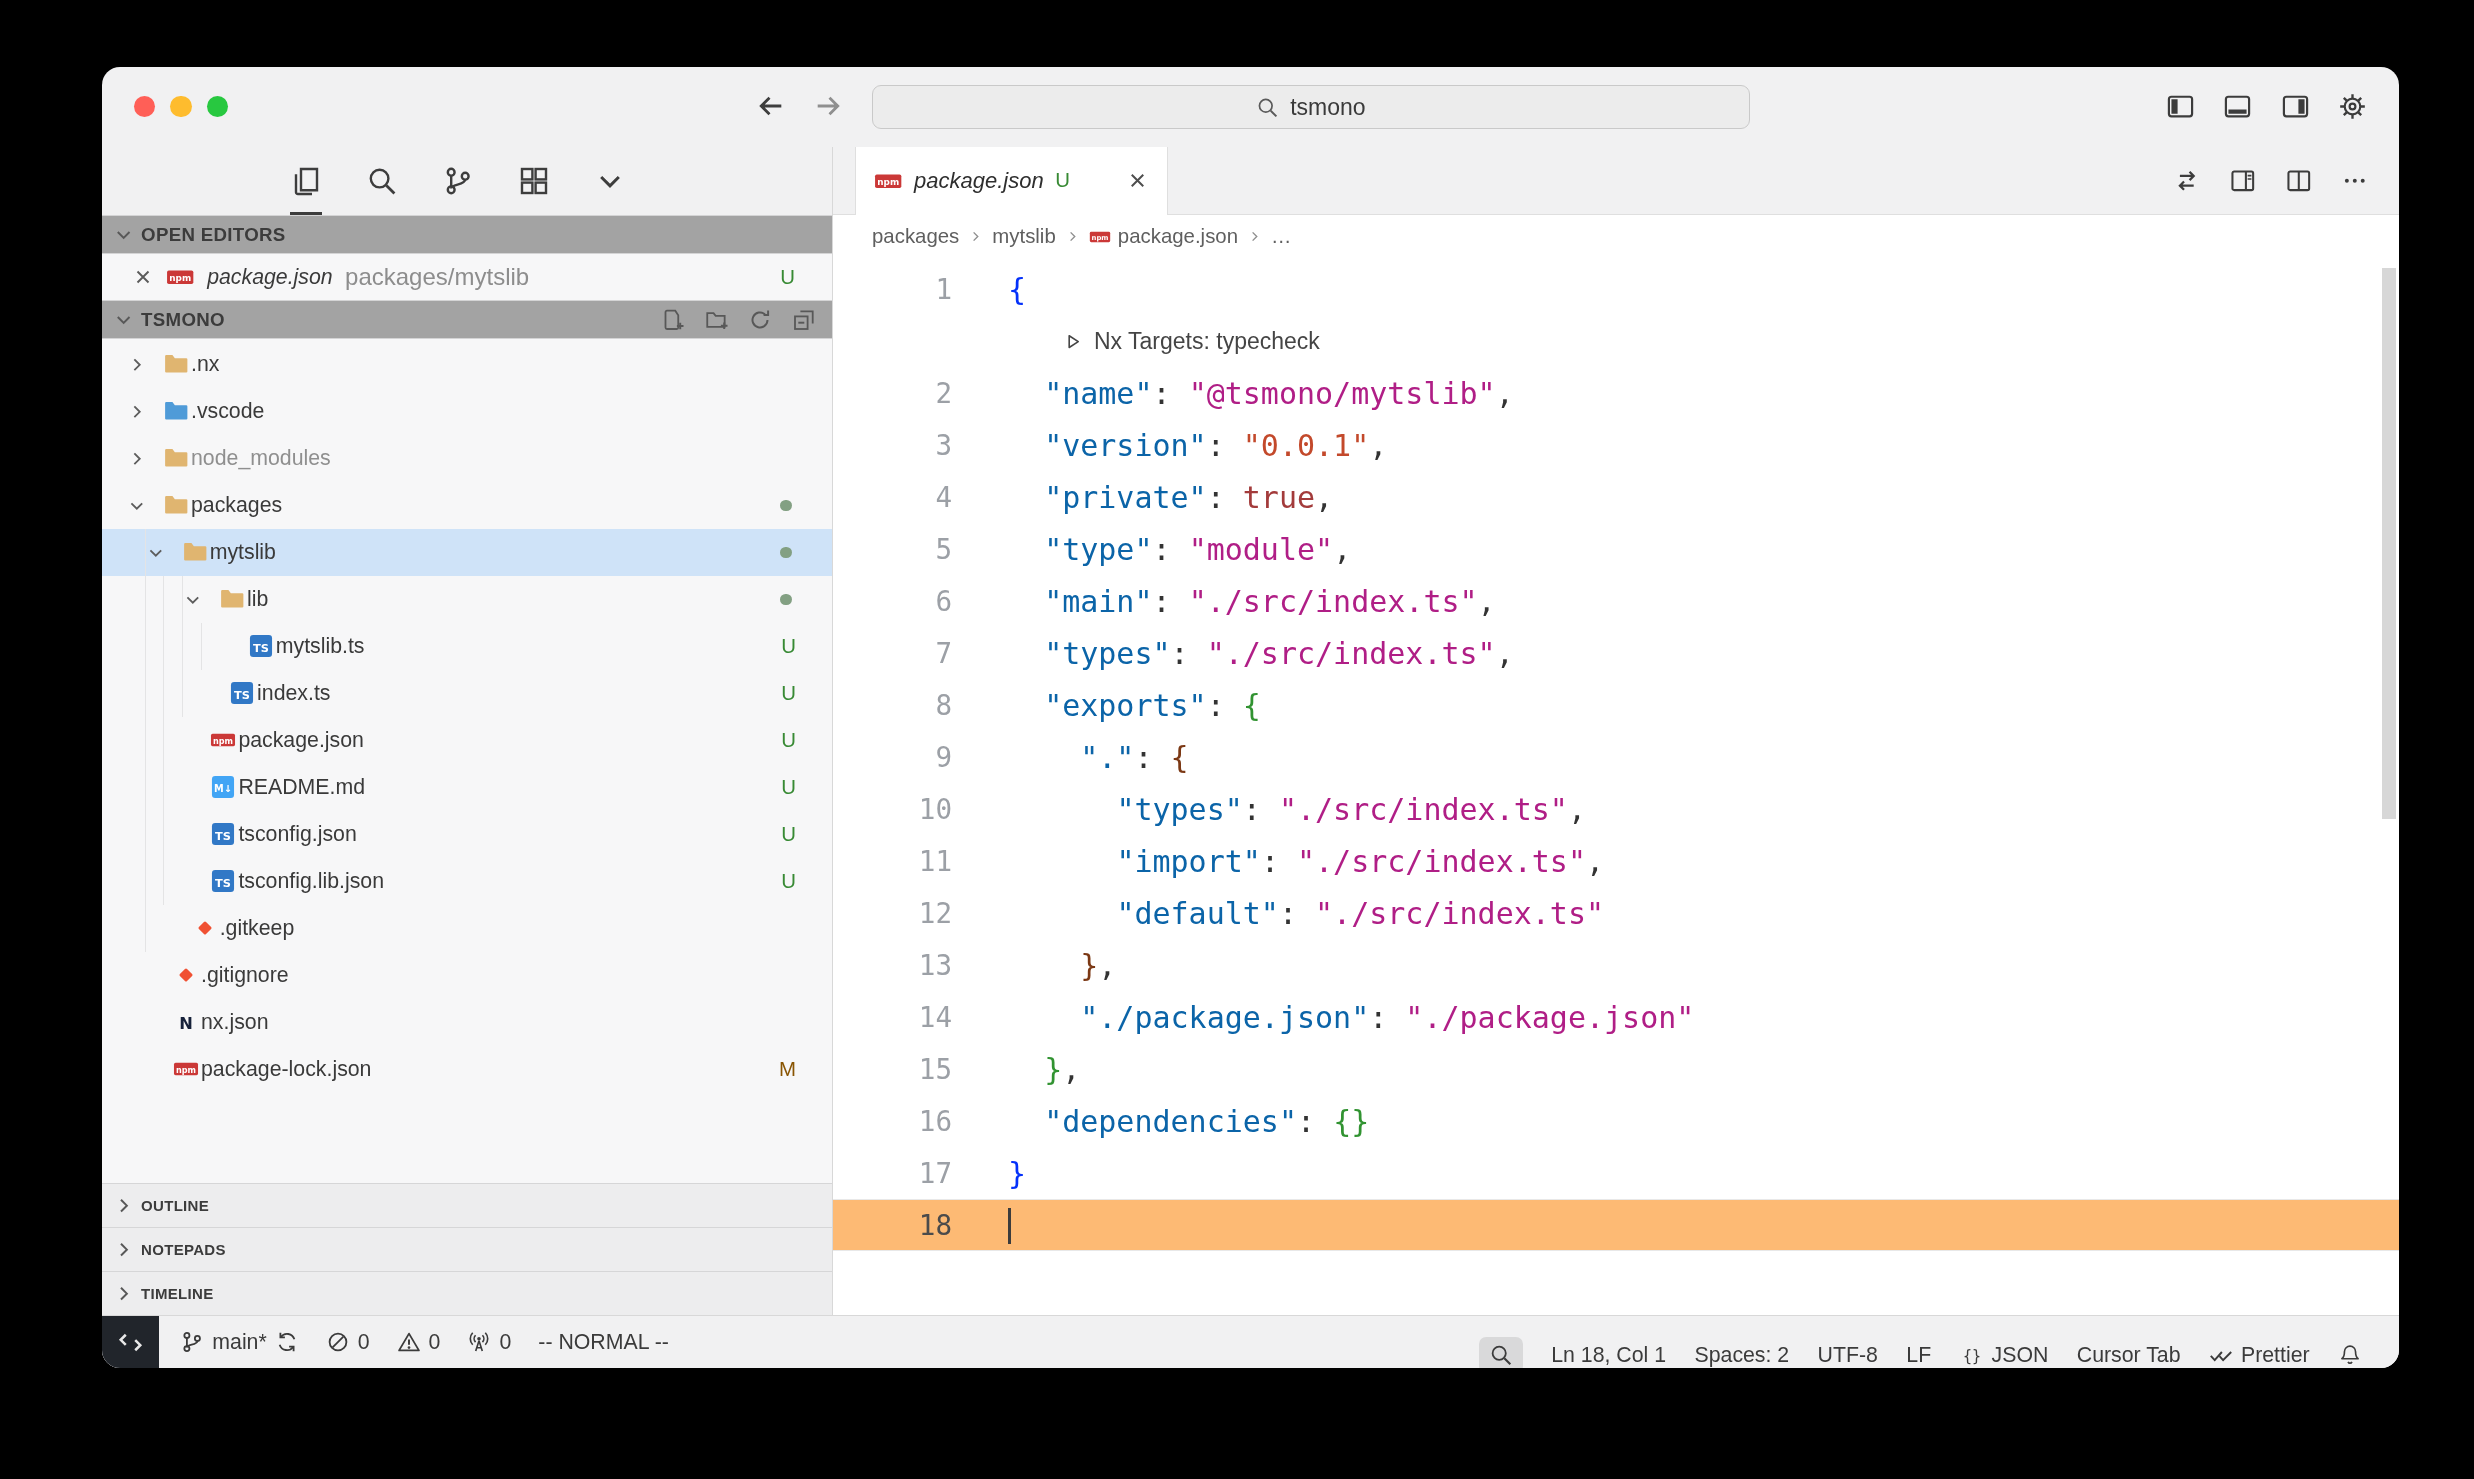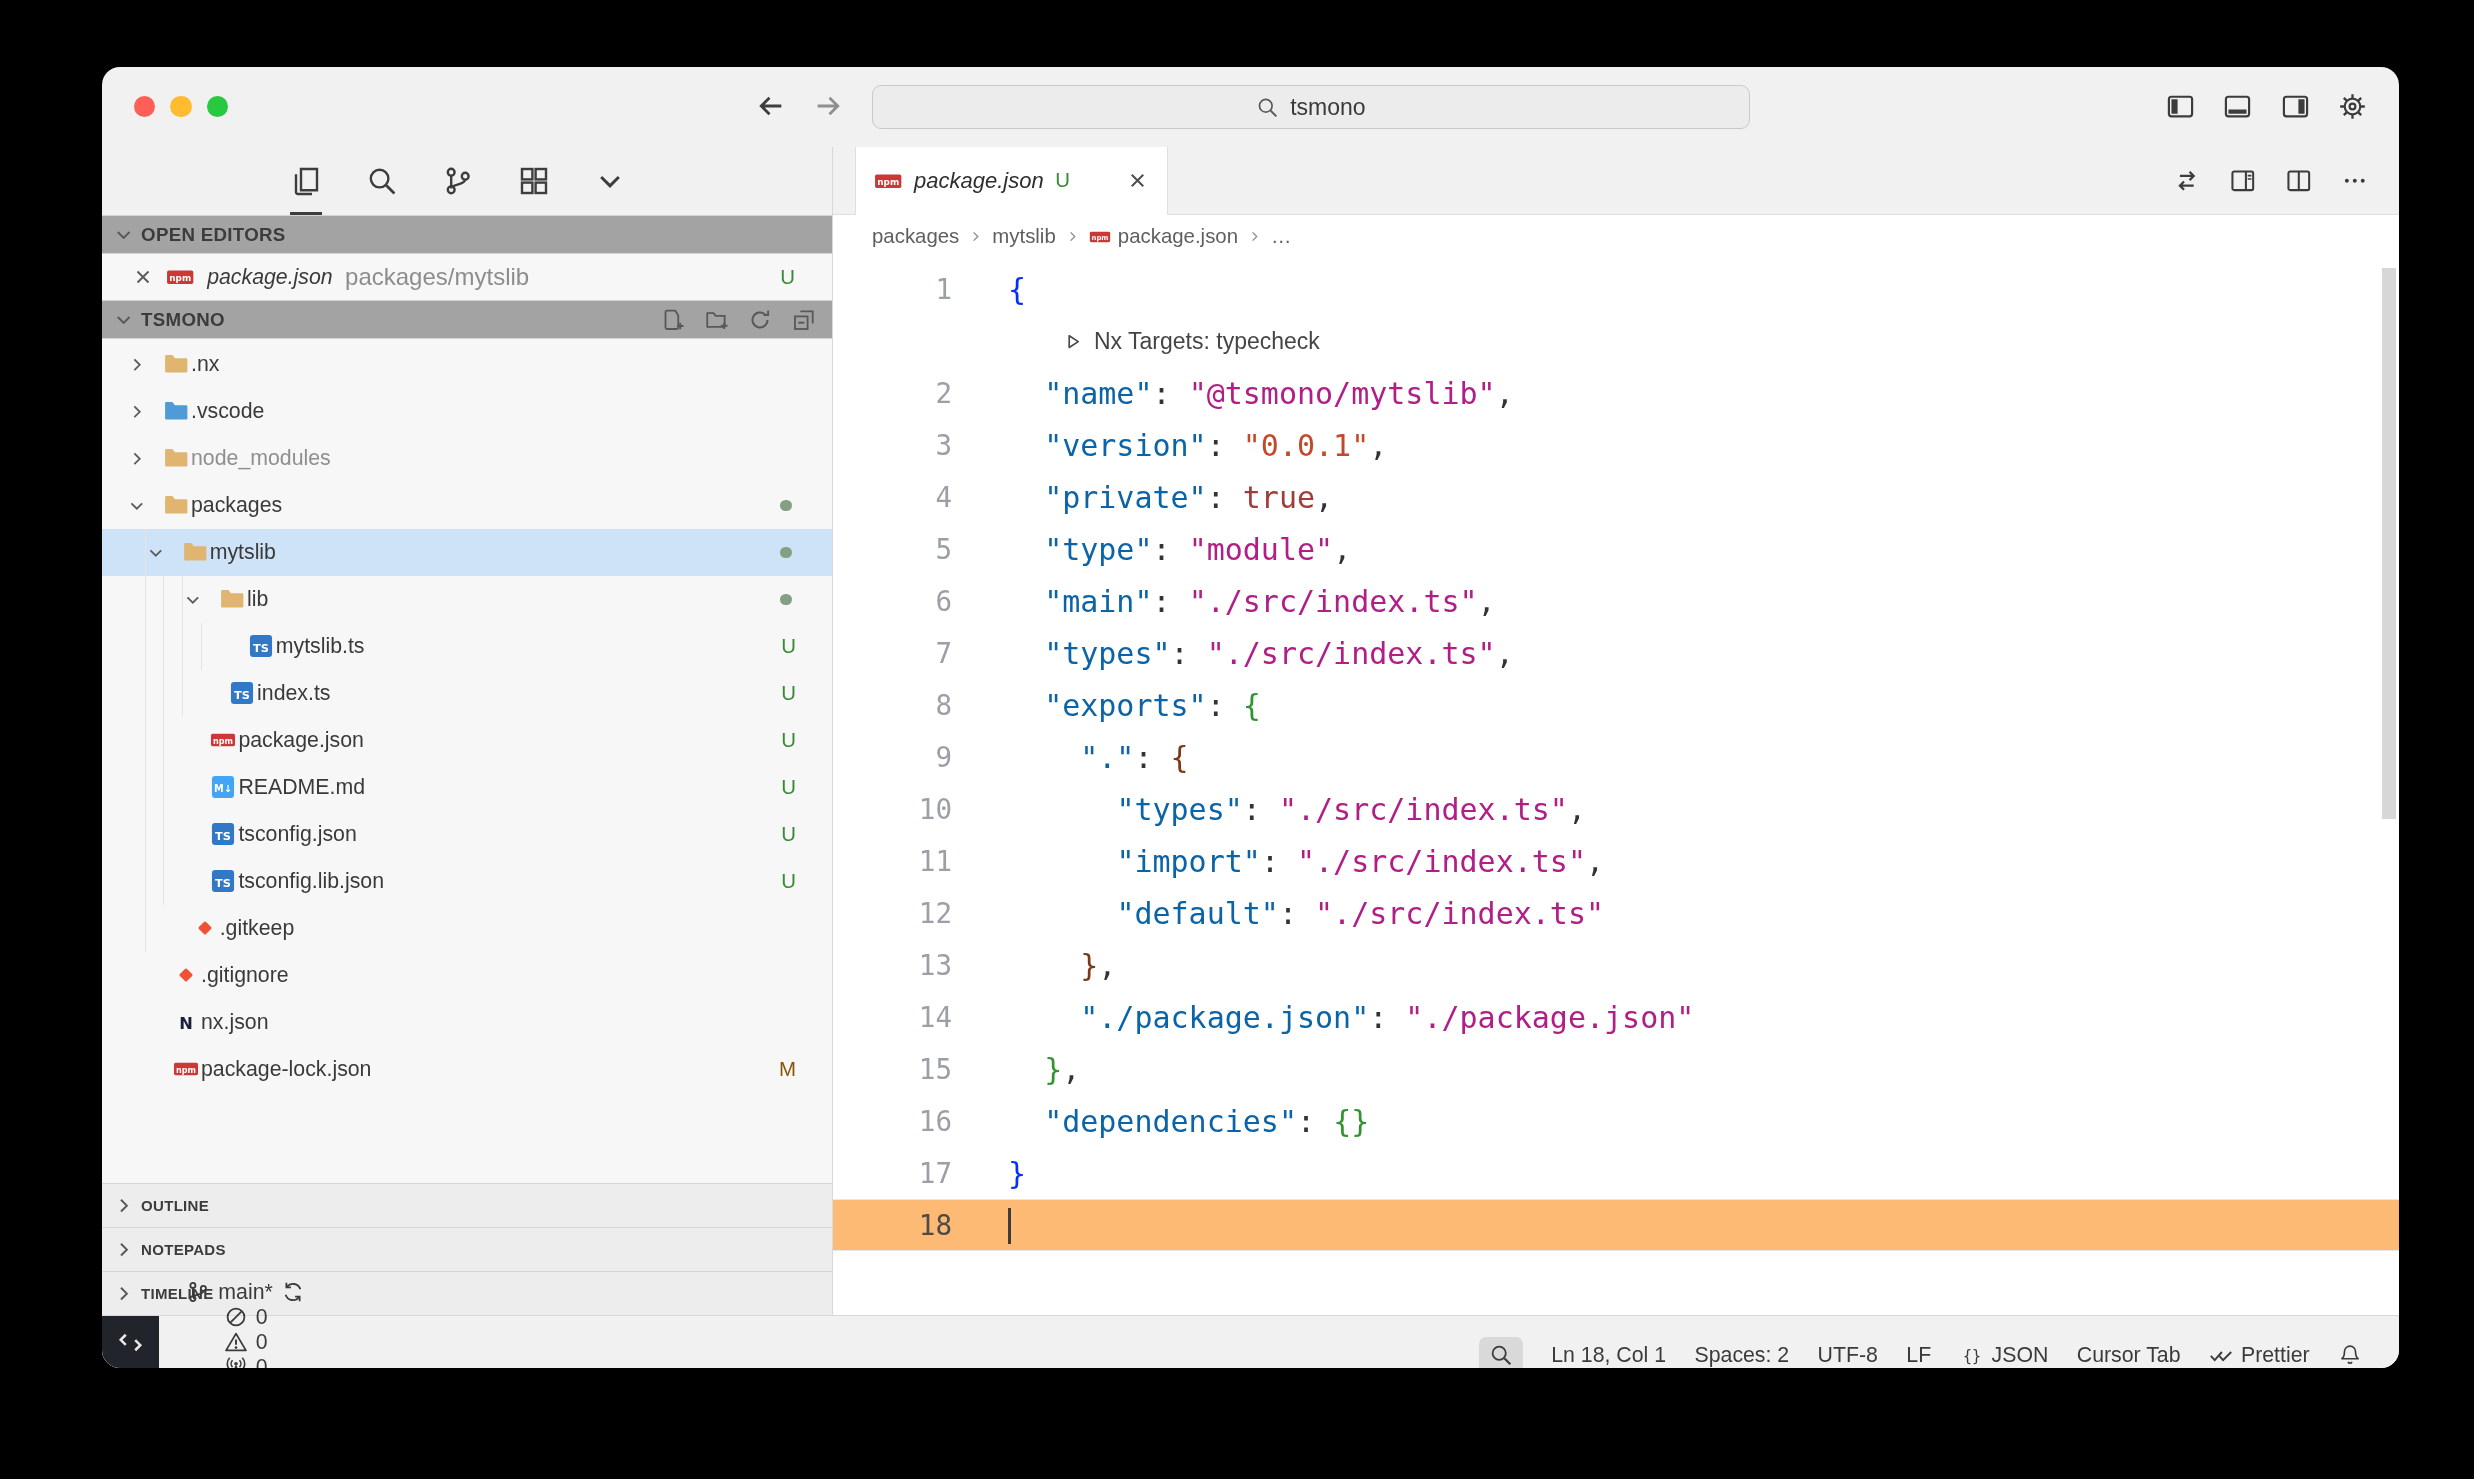--- a/index.html
+++ b/index.html
@@ -127,21 +127,21 @@
   .scrollthumb { position: absolute; right: 2.7px; top: 121px; width: 14.2px; height: 551px;
     background: rgba(110,110,110,.28); }
 
   
   .statusbar { position: absolute; left: 0; right: 0; bottom: 0; height: 53px;
     background: #f1f1f2; border-top: 0.9px solid #d8d8d8; display: flex; align-items: center;
     font-size: 21.3px; color: #3b3b3b; }
   .remotebox { width: 57px; height: 100%; background: #21252b; color: #e8e8e8;
     display: flex; align-items: center; justify-content: center; flex: none; }
   .remotebox .icon { width: 27px; height: 27px; }
-  .sb-left { display: flex; align-items: center; padding-left: 21.3px; flex-direction: column; }
+  .sb-left { display: flex; align-items: center; gap: 27px; padding-left: 21.3px; }
   .sb-right { margin-left: auto; display: flex; align-items: center; gap: 28.4px; padding-right: 37px; margin-top: 26px; }
   .sb-item { display: flex; align-items: center; gap: 8px; white-space: nowrap; }
   .sb-item .icon { width: 24px; height: 24px; }
   .zoom-box { background: #d9d9da; border-radius: 7.1px; width: 44px; height: 36px;
     justify-content: center; }
 </style>
 </head>
 <body>
 
 <div class="window">

